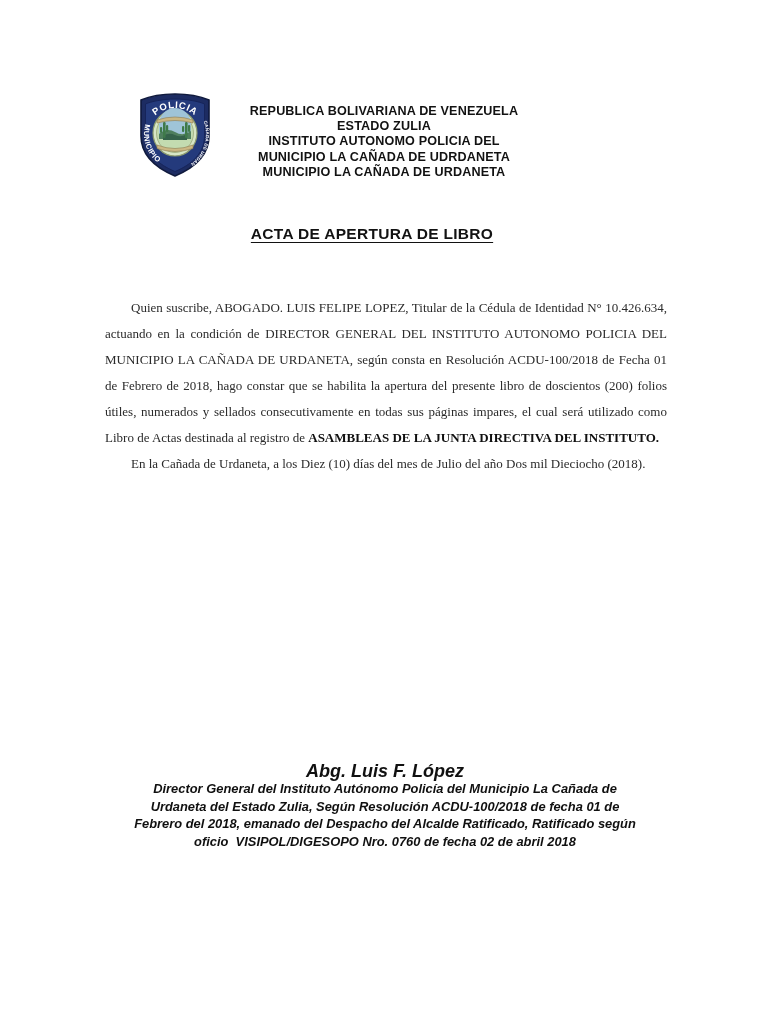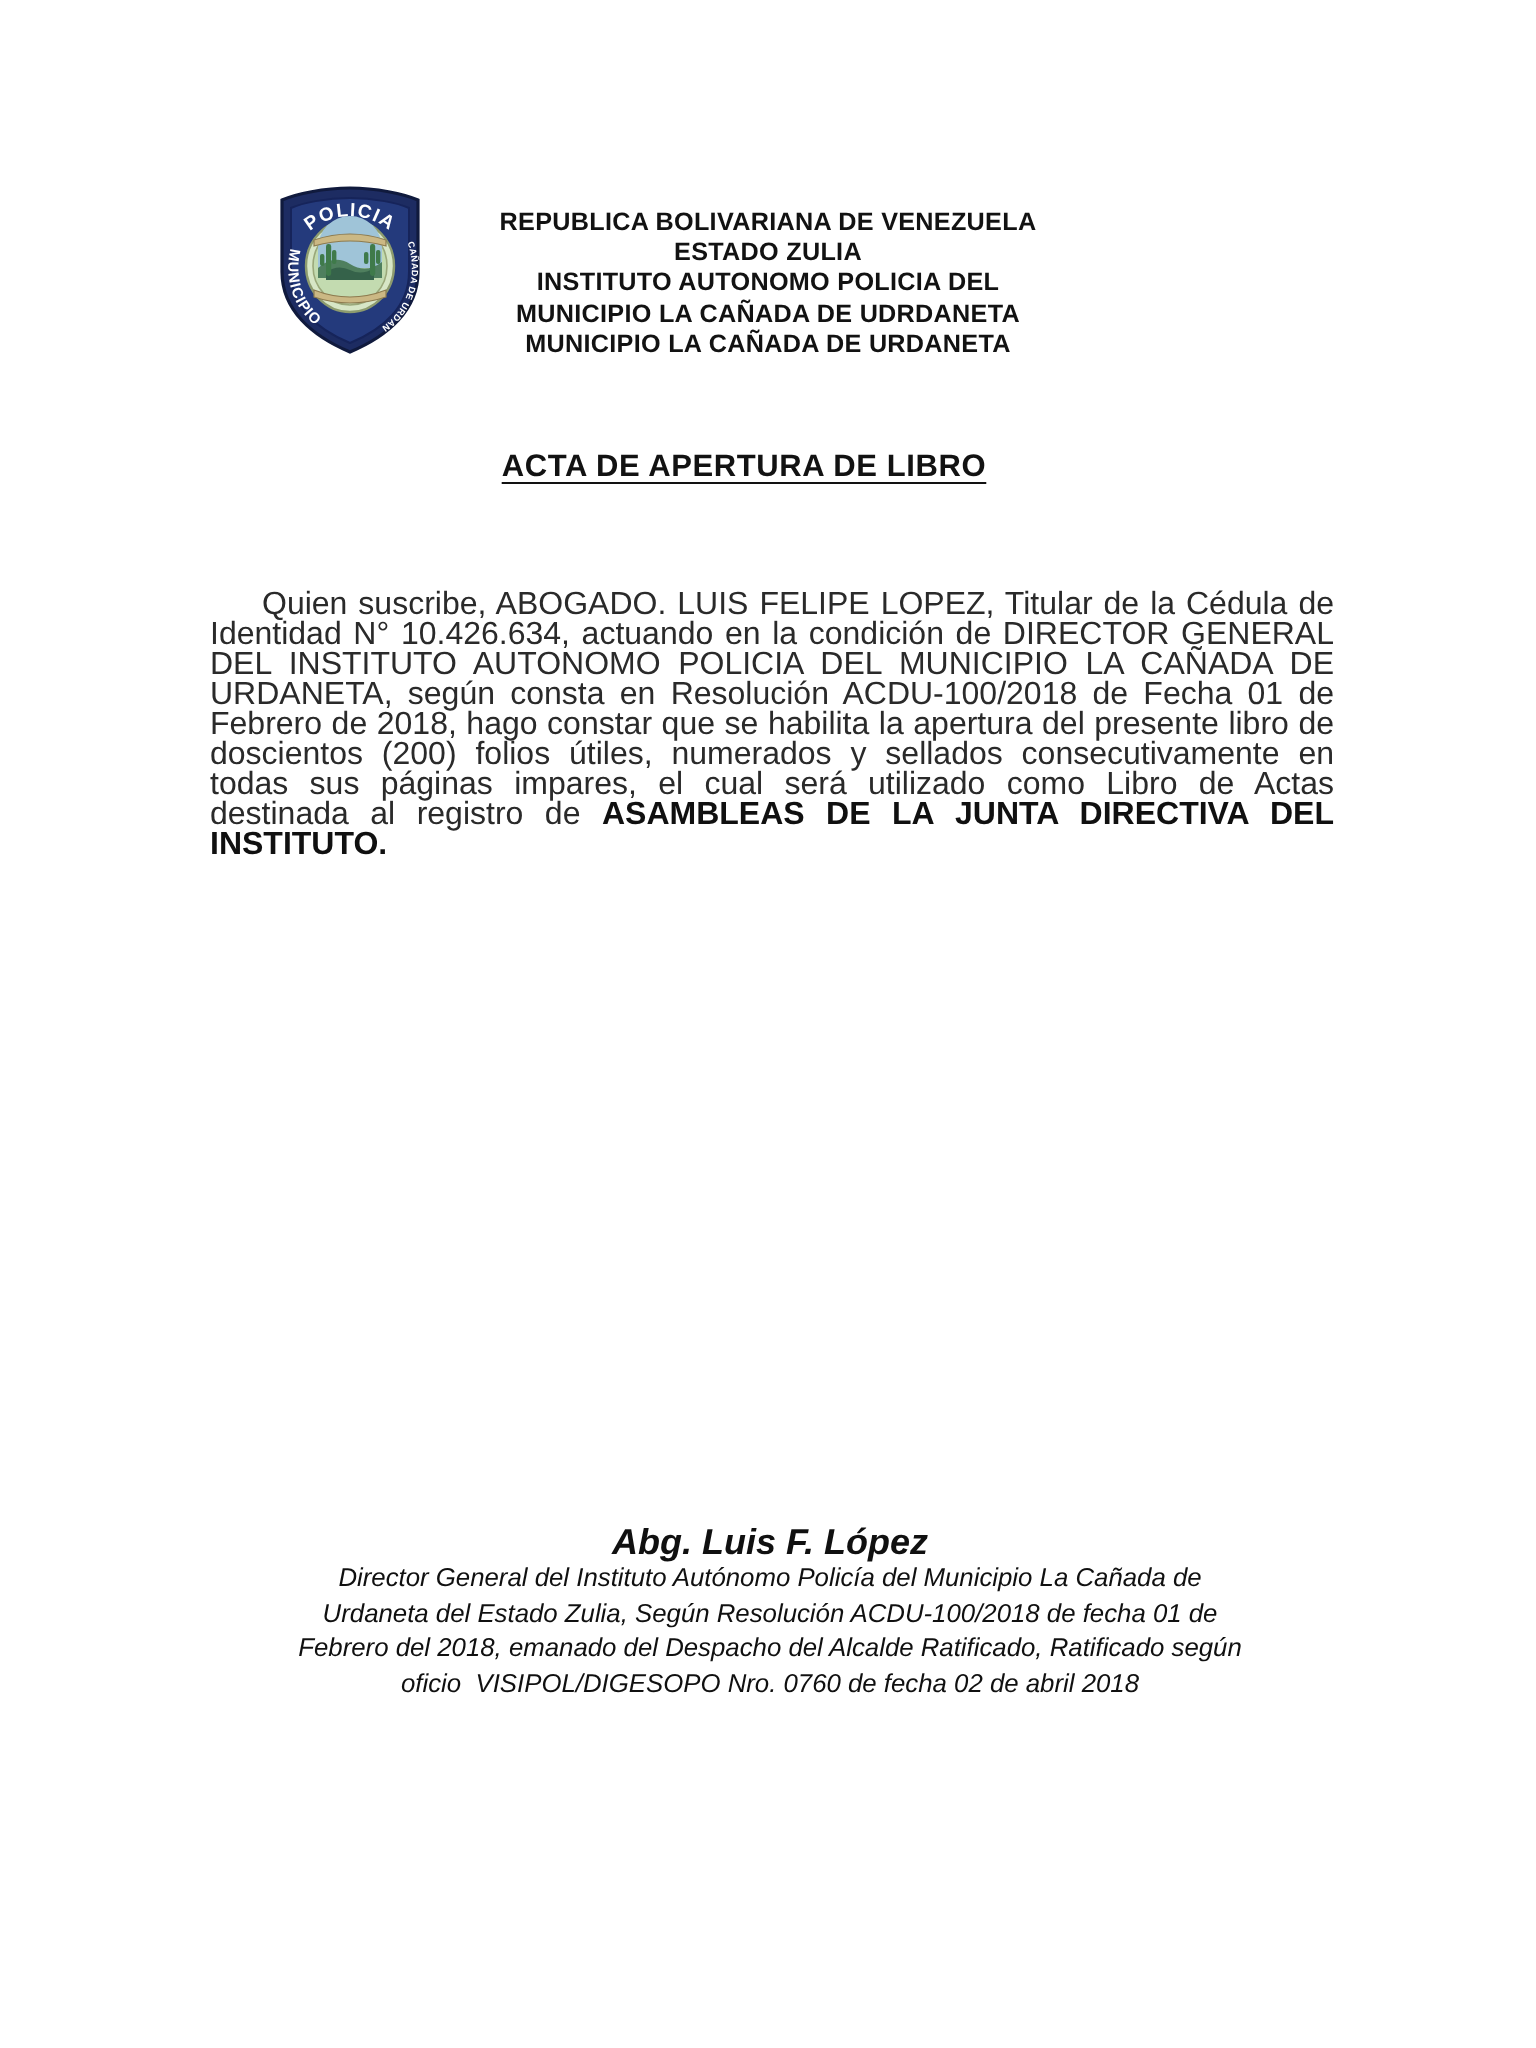--- a/index.html
+++ b/index.html
@@ -76,26 +76,27 @@
   }
 
   
   .body-block {
     position: absolute;
     left: 105px;
     top: 295px;
     width: 562px;
   }
   .para {
-    font-size: 16px;
-    line-height: 15px;
+    font-size: 13px;
+    line-height: 26px;
     text-align: justify;
     text-justify: inter-word;
     color: #2a2a2a;
     margin: 0;
+    font-family: Liberation Serif, serif;
   }
   .para.indent { text-indent: 26px; }
   .para b { font-weight: bold; color: #101010; }
 
   
   .signature-block {
     position: absolute;
     left: 104px;
     top: 763px;
     width: 562px;
@@ -103,21 +104,21 @@
   }
   .sig-name {
     font-size: 18px;
     font-weight: bold;
     font-style: italic;
     line-height: 17px;
     color: #101010;
   }
   .sig-role {
     font-size: 12.9px;
-    font-weight: normal;
+    font-weight: bold;
     font-style: italic;
     line-height: 17.6px;
     color: #101010;
   }
   .sig-role .sig-line { display: block; white-space: pre; }
 </style>
 </head>
 <body>
 
 <div class="page">
@@ -175,20 +176,21 @@
       <div class="lh">MUNICIPIO LA CAÑADA DE URDANETA</div>
     </div>
   </div>
 
   <div class="doc-title">
     <span>ACTA DE APERTURA DE LIBRO</span>
   </div>
 
   <div class="body-block">
     <p class="para indent"><span>Quien suscribe, ABOGADO. LUIS FELIPE LOPEZ, Titular de la Cédula de Identidad N° 10.426.634, actuando en la condición de DIRECTOR GENERAL DEL INSTITUTO AUTONOMO POLICIA DEL MUNICIPIO LA CAÑADA DE URDANETA, según consta en Resolución ACDU-100/2018 de Fecha 01 de Febrero de 2018, hago constar que se habilita la apertura del presente libro de doscientos (200) folios útiles, numerados y sellados consecutivamente en todas sus páginas impares, el cual será utilizado como Libro de Actas destinada al registro de </span><b>ASAMBLEAS DE LA JUNTA DIRECTIVA DEL INSTITUTO.</b></p>
+    <p class="para indent">En la Cañada de Urdaneta, a los Diez (10) días del mes de Julio del año Dos mil Dieciocho (2018).</p>
   </div>
 
   <div class="signature-block">
     <div class="sig-name">Abg. Luis F. López</div>
     <div class="sig-role">
       <span class="sig-line">Director General del Instituto Autónomo Policía del Municipio La Cañada de</span>
       <span class="sig-line">Urdaneta del Estado Zulia, Según Resolución ACDU-100/2018 de fecha 01 de</span>
       <span class="sig-line">Febrero del 2018, emanado del Despacho del Alcalde Ratificado, Ratificado según</span>
       <span class="sig-line">oficio  VISIPOL/DIGESOPO Nro. 0760 de fecha 02 de abril 2018</span>
     </div>

